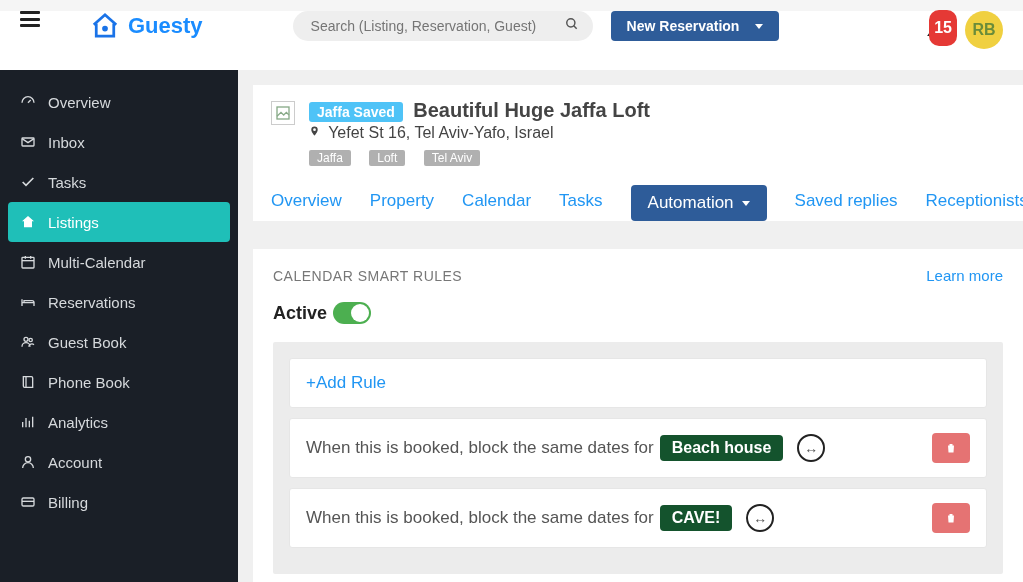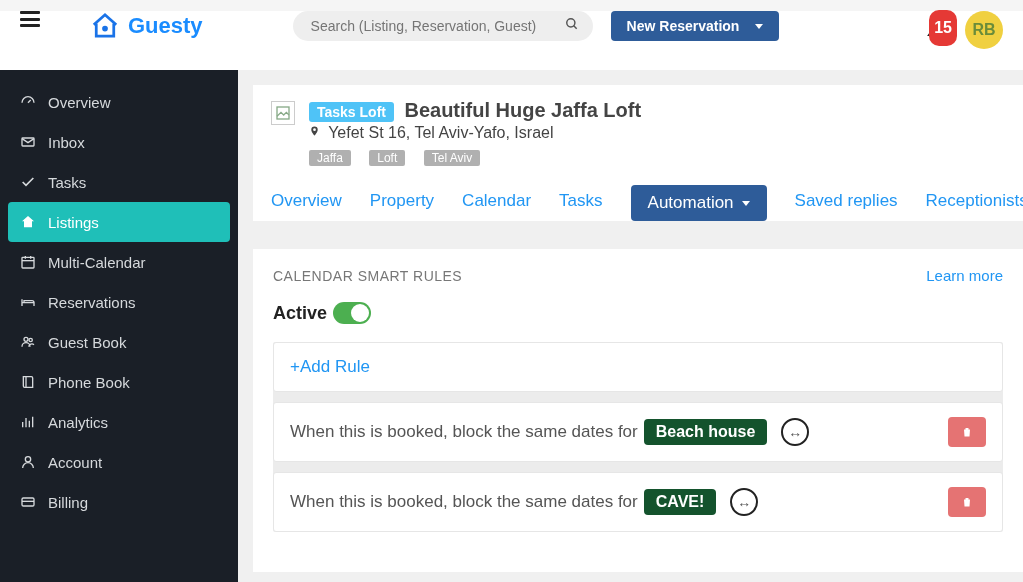--- a/index.html
+++ b/index.html
@@ -294,21 +294,21 @@
       position: absolute;
       right: 2px;
       top: 2px;
       width: 18px;
       height: 18px;
       border-radius: 50%;
       background: #fff;
     }
     .rules-box {
       background: #ececec;
-      padding: 0;
+      padding: 16px;
       border-radius: 2px;
     }
     .rule-row {
       background: #fff;
       border: 1px solid #e6e6e6;
       border-radius: 3px;
       padding: 14px 16px;
       margin-bottom: 10px;
       display: flex;
       align-items: center;
@@ -512,21 +512,21 @@
   <div class="main">
     <div class="listing-header">
       <div class="listing-top">
         <div class="thumb">
           <svg width="16" height="16" viewBox="0 0 24 24" fill="none" stroke="#8a8" stroke-width="2">
               <rect x="3" y="3" width="18" height="18"></rect>
               <path d="M3 17 L9 11 L13 15 L17 11 L21 15"></path>
             </svg>
         </div>
         <div>
-          <span class="pill">Tasks Loft</span>
+          <span class="pill">Jaffa Saved</span>
           <span class="listing-title">Beautiful Huge Jaffa Loft</span>
           <div class="listing-addr">
             <span class="pin"><svg width="11" height="14" viewBox="0 0 24 24" fill="#444">
                   <path d="M12 2 a7 7 0 0 1 7 7 c0 5 -7 13 -7 13 s-7 -8 -7 -13 a7 7 0 0 1 7 -7 Z M12 6 a3 3 0 1 0 0 6 a3 3 0 0 0 0 -6 Z"></path>
                 </svg></span>
             <span>Yefet St 16, Tel Aviv-Yafo, Israel</span>
           </div>
           <div class="tags">
             <span class="tag">Jaffa</span>
             <span class="tag">Loft</span>

